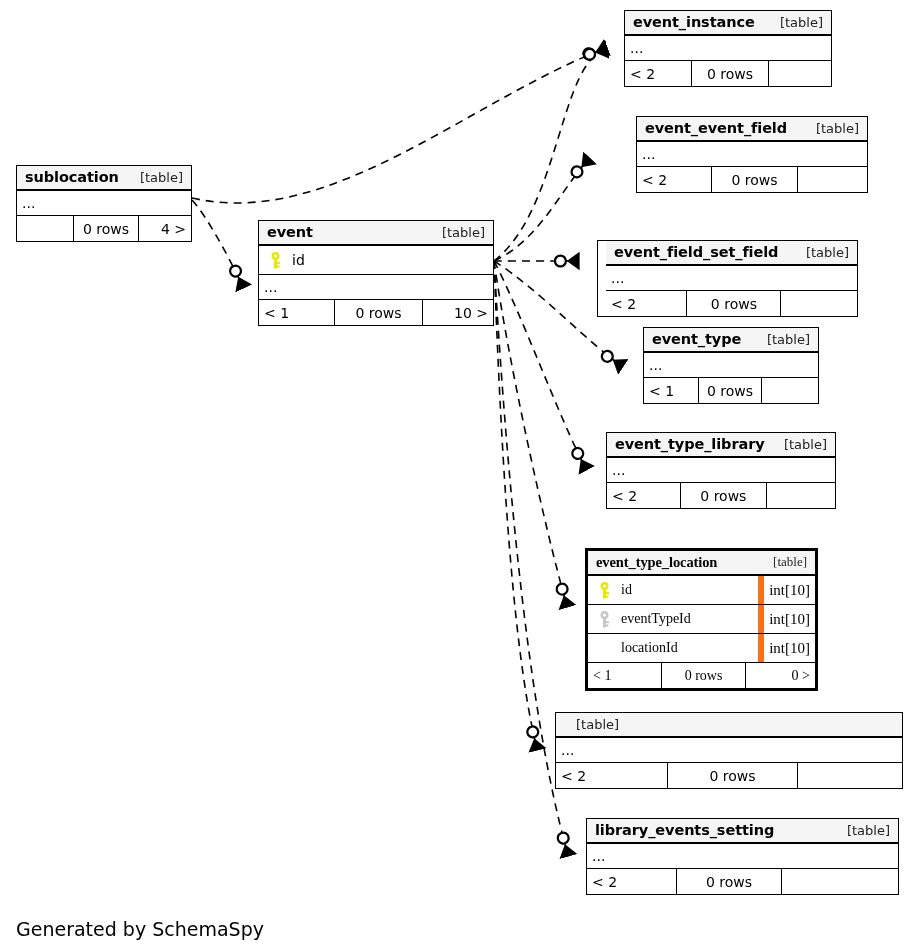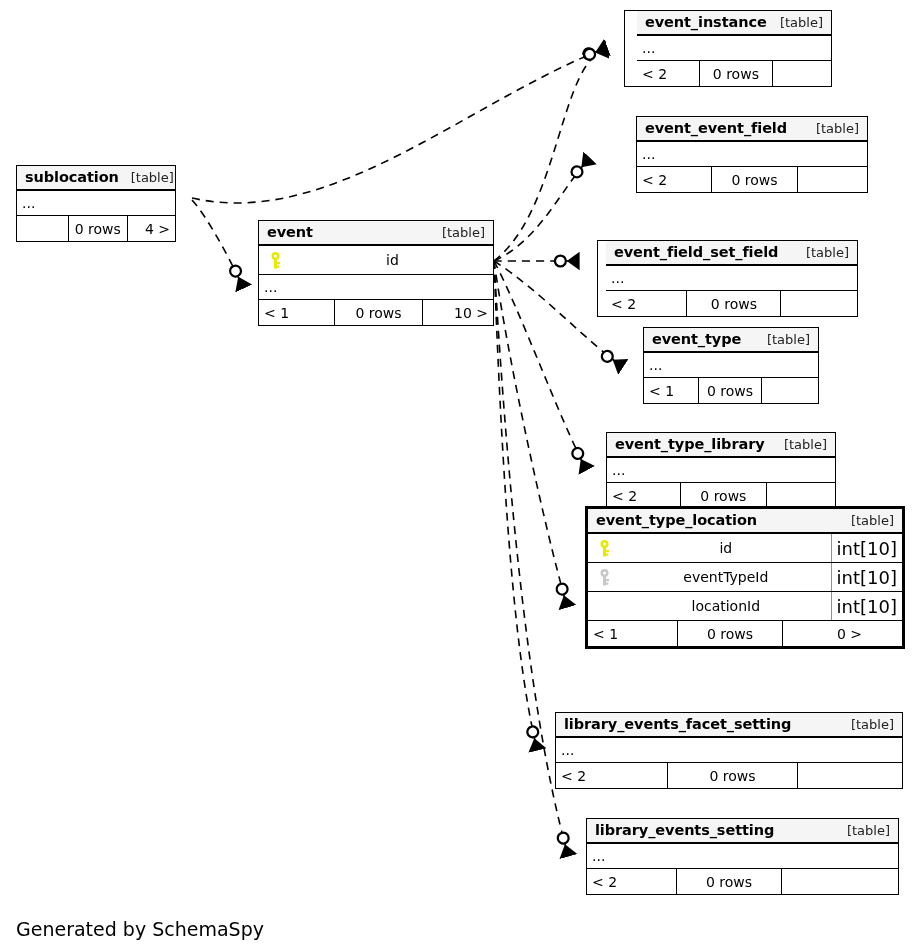--- a/index.html
+++ b/index.html
@@ -82,27 +82,26 @@
     min-width: 26px;
     display: flex;
     align-items: center;
     justify-content: center;
     padding-left: 3px;
   }
   .col-name {
     flex: 1 1 auto;
     padding-left: 4px;
     overflow: hidden;
-    text-align: center;
   }
   .col-type {
     box-sizing: border-box;
-    border-left: 1px solid #f97316;
+    border-left: 6px solid #f97316;
     padding: 0 5px;
-    font-size: 18px;
+    font-size: 15px;
     height: 100%;
     display: flex;
     align-items: center;
   }
 
   .key-svg { display: block; }
 
   .tbl-foot {
     display: flex;
     box-sizing: border-box;
@@ -147,21 +146,21 @@
       <path d="M 494,261 C 540,290 590,345 622,366" fill="none" stroke="#000000" stroke-width="1.6" stroke-dasharray="8,6" marker-end="url(#crowfoot)"></path>
       <path d="M 494,261 C 520,310 560,420 586,469" fill="none" stroke="#000000" stroke-width="1.6" stroke-dasharray="8,6" marker-end="url(#crowfoot)"></path>
       <path d="M 494,261 C 508,360 545,530 567,606" fill="none" stroke="#000000" stroke-width="1.6" stroke-dasharray="8,6" marker-end="url(#crowfoot)"></path>
       <path d="M 494,261 C 500,420 510,640 537,749" fill="none" stroke="#000000" stroke-width="1.6" stroke-dasharray="8,6" marker-end="url(#crowfoot)"></path>
       <path d="M 494,261 C 504,430 524,700 568,855" fill="none" stroke="#000000" stroke-width="1.6" stroke-dasharray="8,6" marker-end="url(#crowfoot)"></path>
       <path d="M 192,200 C 206,215 228,255 243,287" fill="none" stroke="#000000" stroke-width="1.6" stroke-dasharray="8,6" marker-end="url(#crowfoot)"></path>
       <path d="M 192,198 C 330,230 470,100 606,48" fill="none" stroke="#000000" stroke-width="1.6" stroke-dasharray="8,6" marker-end="url(#crowfoot)"></path>
     </svg>
 
   <div id="nodes">
-      <div class="table-node" style="left: 624px; top: 10px; width: 208px; padding-left: 12px;">
+      <div class="table-node" style="left: 624px; top: 10px; width: 208px;">
         <div class="tbl-title">
           <span class="tbl-name">event_instance</span>
           <span class="tbl-kind">[table]</span>
         </div>
         <div class="tbl-row ellipsis">...</div>
         <div class="tbl-foot">
           <div class="foot-cell foot-left" style="width: 66px;">&lt; 2</div>
           <div class="foot-cell foot-mid" style="width: 78px;">0 rows</div>
           <div class="foot-cell foot-right" style="width: 62px;"></div>
         </div>
@@ -207,21 +206,21 @@
           <span class="tbl-name">event_type_library</span>
           <span class="tbl-kind">[table]</span>
         </div>
         <div class="tbl-row ellipsis">...</div>
         <div class="tbl-foot">
           <div class="foot-cell foot-left" style="width: 77px;">&lt; 2</div>
           <div class="foot-cell foot-mid" style="width: 92px;">0 rows</div>
           <div class="foot-cell foot-right" style="width: 72px;"></div>
         </div>
       </div>
-      <div class="table-node focus" style="left: 585px; top: 506px; width: 320px;">
+      <div class="table-node focus" style="left: 585px; top: 548px; width: 233px; font-family: Liberation Serif, serif;">
         <div class="tbl-title">
           <span class="tbl-name">event_type_location</span>
           <span class="tbl-kind">[table]</span>
         </div>
         <div class="tbl-row">
           <span class="col-key">
             <svg class="key-svg" width="11" height="17" viewBox="0 0 11 17">
               <circle cx="5.5" cy="4" r="4" fill="#e8e800"></circle>
               <circle cx="5.5" cy="4" r="1.6" fill="#ffffff"></circle>
               <rect x="4" y="6.5" width="3" height="10" fill="#e8e800"></rect>
@@ -251,21 +250,20 @@
           <span class="col-type">int[10]</span>
         </div>
         <div class="tbl-foot">
           <div class="foot-cell foot-left" style="width: 89px;">&lt; 1</div>
           <div class="foot-cell foot-mid" style="width: 106px;">0 rows</div>
           <div class="foot-cell foot-right" style="width: 84px;">0 &gt;</div>
         </div>
       </div>
       <div class="table-node" style="left: 555px; top: 712px; width: 348px;">
         <div class="tbl-title">
-          <span class="tbl-name">library_events_facet_setting</span>
           <span class="tbl-kind">[table]</span>
         </div>
         <div class="tbl-row ellipsis">...</div>
         <div class="tbl-foot">
           <div class="foot-cell foot-left" style="width: 111px;">&lt; 2</div>
           <div class="foot-cell foot-mid" style="width: 131px;">0 rows</div>
           <div class="foot-cell foot-right" style="width: 104px;"></div>
         </div>
       </div>
       <div class="table-node" style="left: 586px; top: 818px; width: 313px;">
@@ -273,21 +271,21 @@
           <span class="tbl-name">library_events_setting</span>
           <span class="tbl-kind">[table]</span>
         </div>
         <div class="tbl-row ellipsis">...</div>
         <div class="tbl-foot">
           <div class="foot-cell foot-left" style="width: 89px;">&lt; 2</div>
           <div class="foot-cell foot-mid" style="width: 106px;">0 rows</div>
           <div class="foot-cell foot-right" style="width: 83px;"></div>
         </div>
       </div>
-      <div class="table-node" style="left: 16px; top: 165px; width: 160px;">
+      <div class="table-node" style="left: 16px; top: 165px; width: 176px;">
         <div class="tbl-title">
           <span class="tbl-name">sublocation</span>
           <span class="tbl-kind">[table]</span>
         </div>
         <div class="tbl-row ellipsis">...</div>
         <div class="tbl-foot">
           <div class="foot-cell foot-left" style="width: 56px;"></div>
           <div class="foot-cell foot-mid" style="width: 66px;">0 rows</div>
           <div class="foot-cell foot-right" style="width: 52px;">4 &gt;</div>
         </div>

